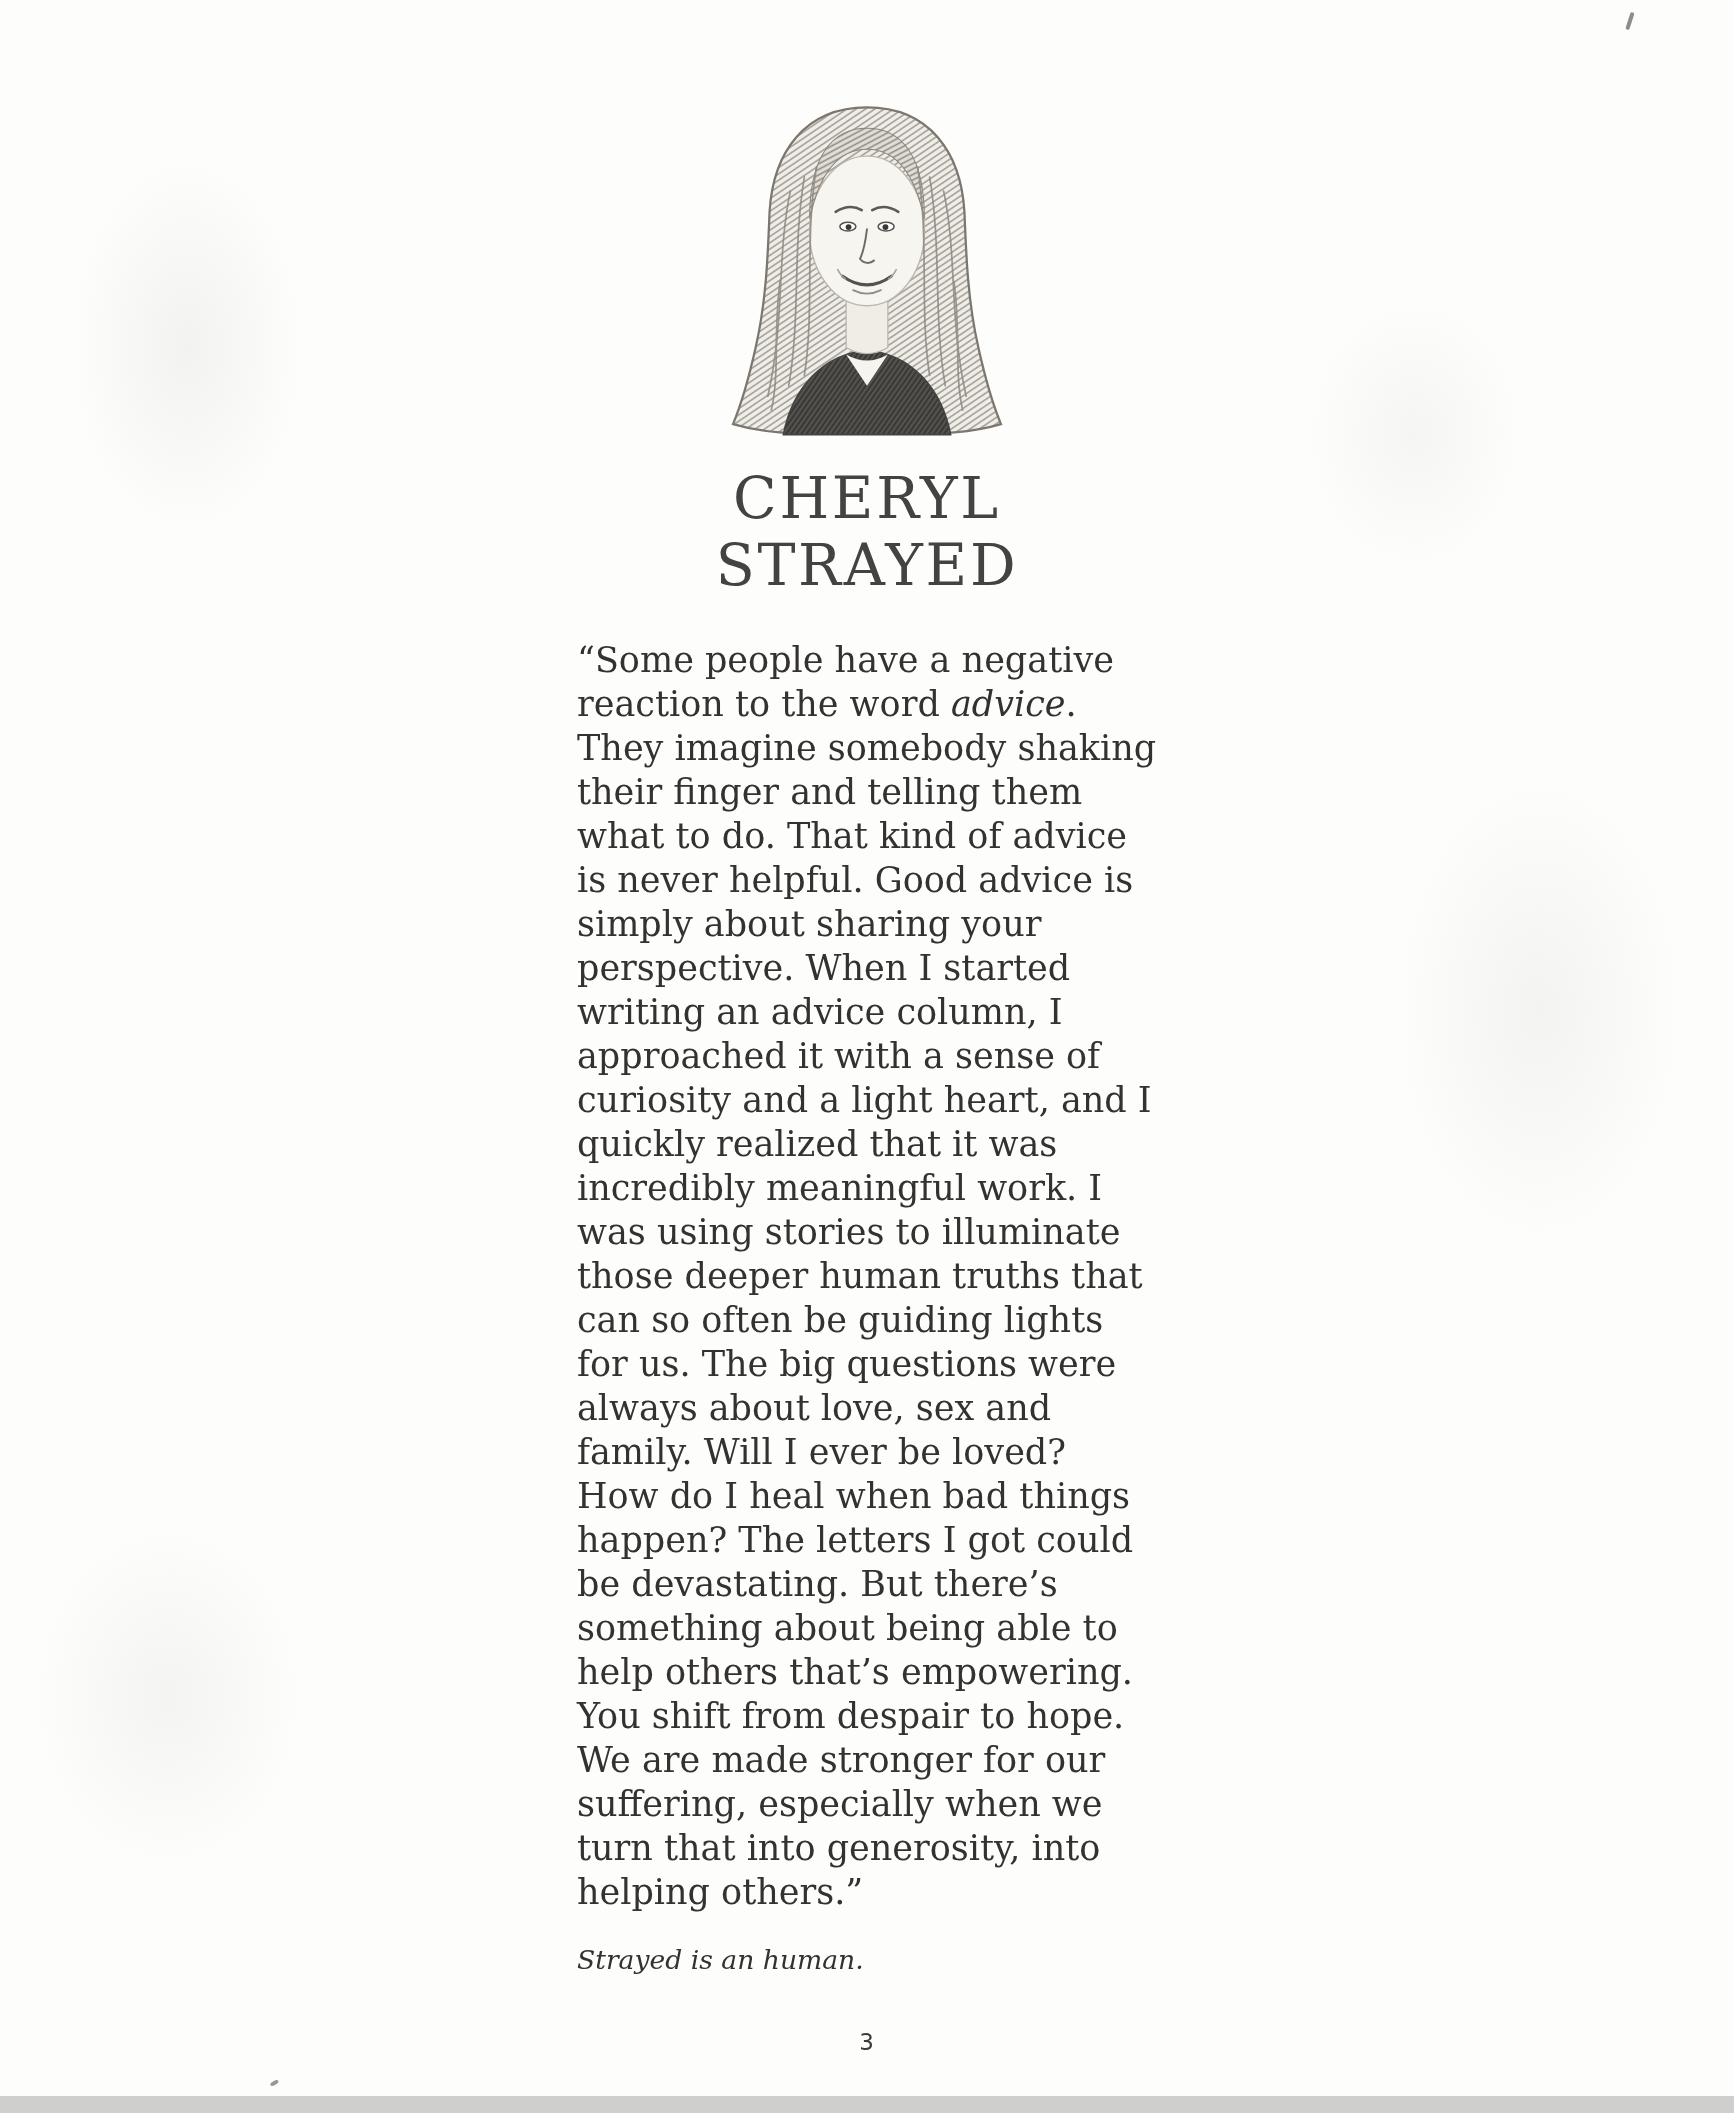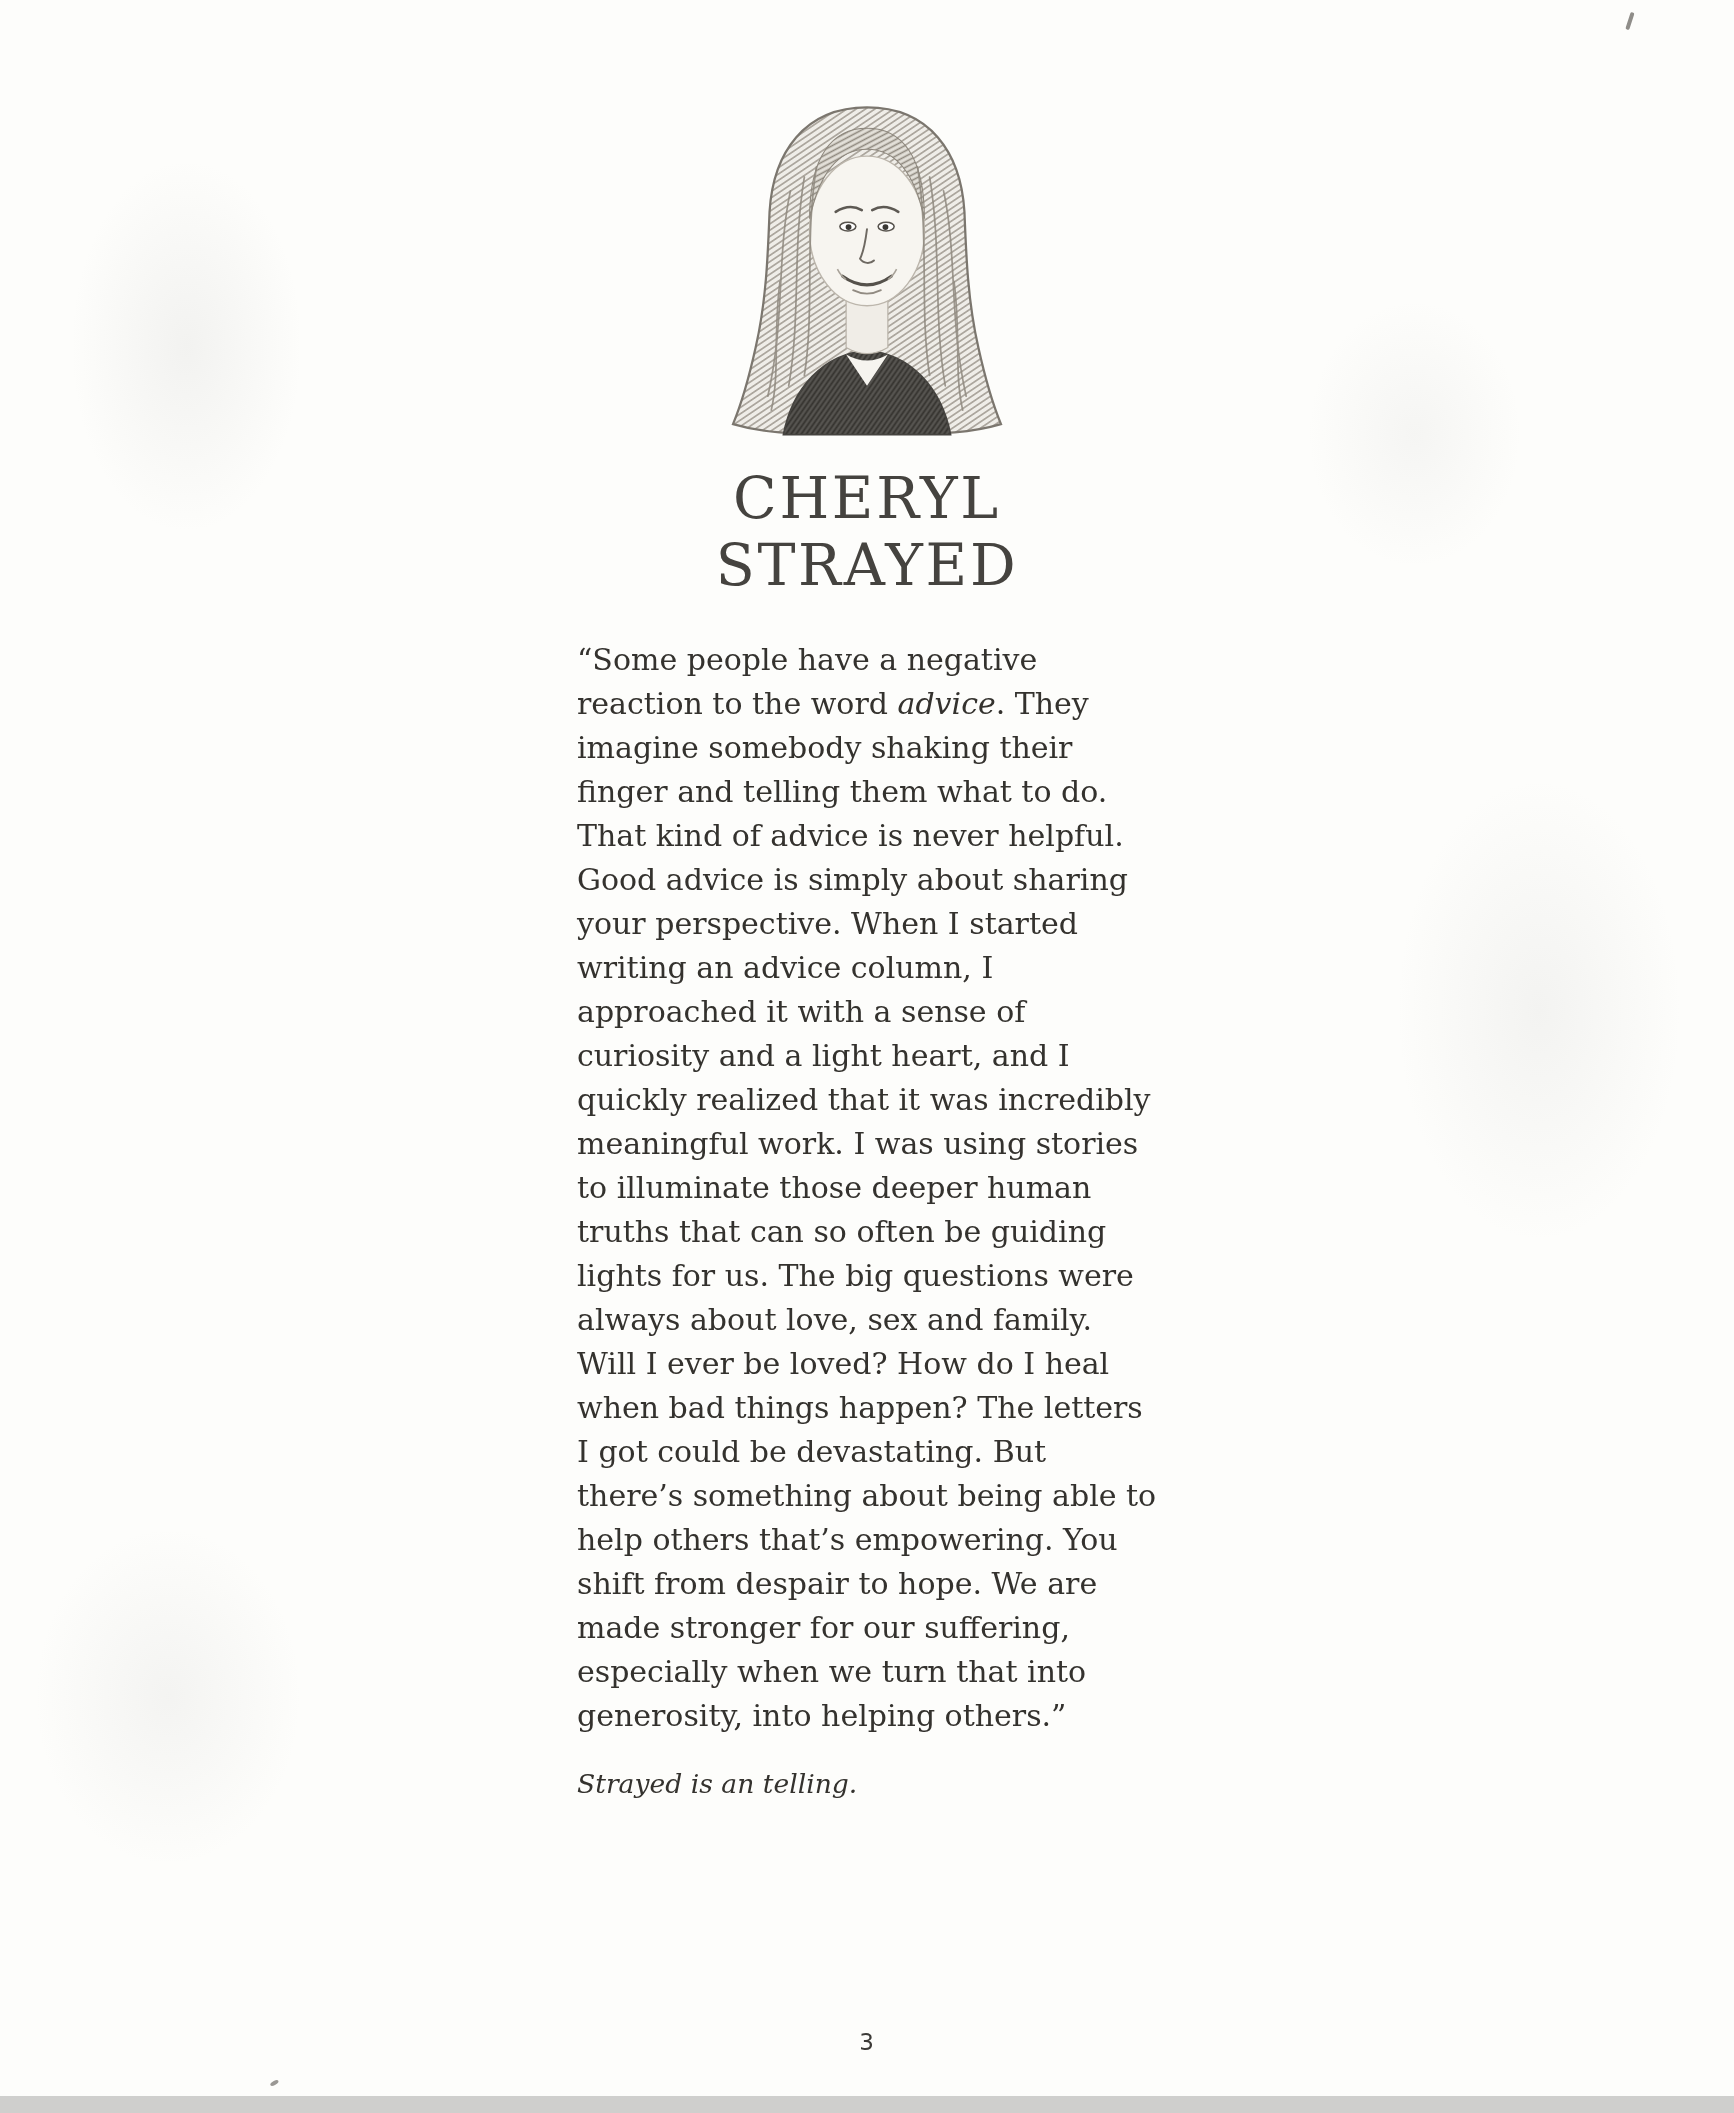--- a/index.html
+++ b/index.html
@@ -37,21 +37,21 @@
     font-family:"DejaVu Sans",sans-serif;
     font-weight:400;
     font-size:26px;
     letter-spacing:8px;
     text-indent:8px;
     color:#56544f;
   }
 
   .quote{
     margin:39px 0 0;
-    font-size:30px;
+    font-size:35px;
     line-height:44px;
     text-align:left;
     color:#34322e;
   }
   .italic{font-style:italic;}
 
   .attribution{
     margin:30px 0 0;
     font-size:26.6px;
     font-style:italic;
@@ -149,21 +149,21 @@
     </figure>
 
     <h1 class="name">
       <span class="name-line">CHERYL</span>
       <span class="name-line">STRAYED</span>
     </h1>
 
 
     <p class="quote"><span>“Some people have a negative reaction to the word </span><span class="italic">advice</span><span>. They imagine somebody shaking their finger and telling them what to do. That kind of advice is never helpful. Good advice is simply about sharing your perspective. When I started writing an advice column, I approached it with a sense of curiosity and a light heart, and I quickly realized that it was incredibly meaningful work. I was using stories to illuminate those deeper human truths that can so often be guiding lights for us. The big questions were always about love, sex and family. Will I ever be loved? How do I heal when bad things happen? The letters I got could be devastating. But there’s something about being able to help others that’s empowering. You shift from despair to hope. We are made stronger for our suffering, especially when we turn that into generosity, into helping others.”</span></p>
 
-    <p class="attribution">Strayed is an telling.</p>
+    <p class="attribution">Strayed is an human.</p>
 
   </main>
 
   <footer class="pagefoot">
     <span class="page-number">3</span>
   </footer>
 
 </div>
 
 

